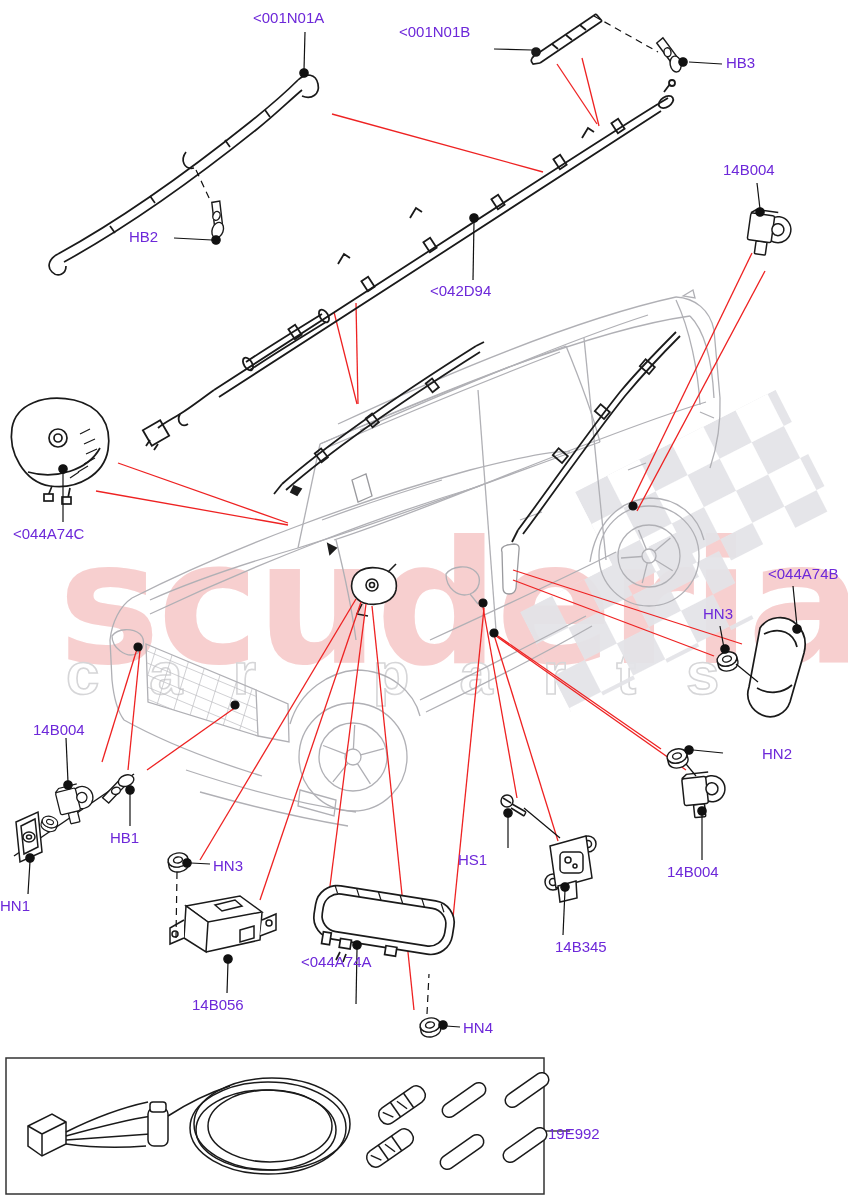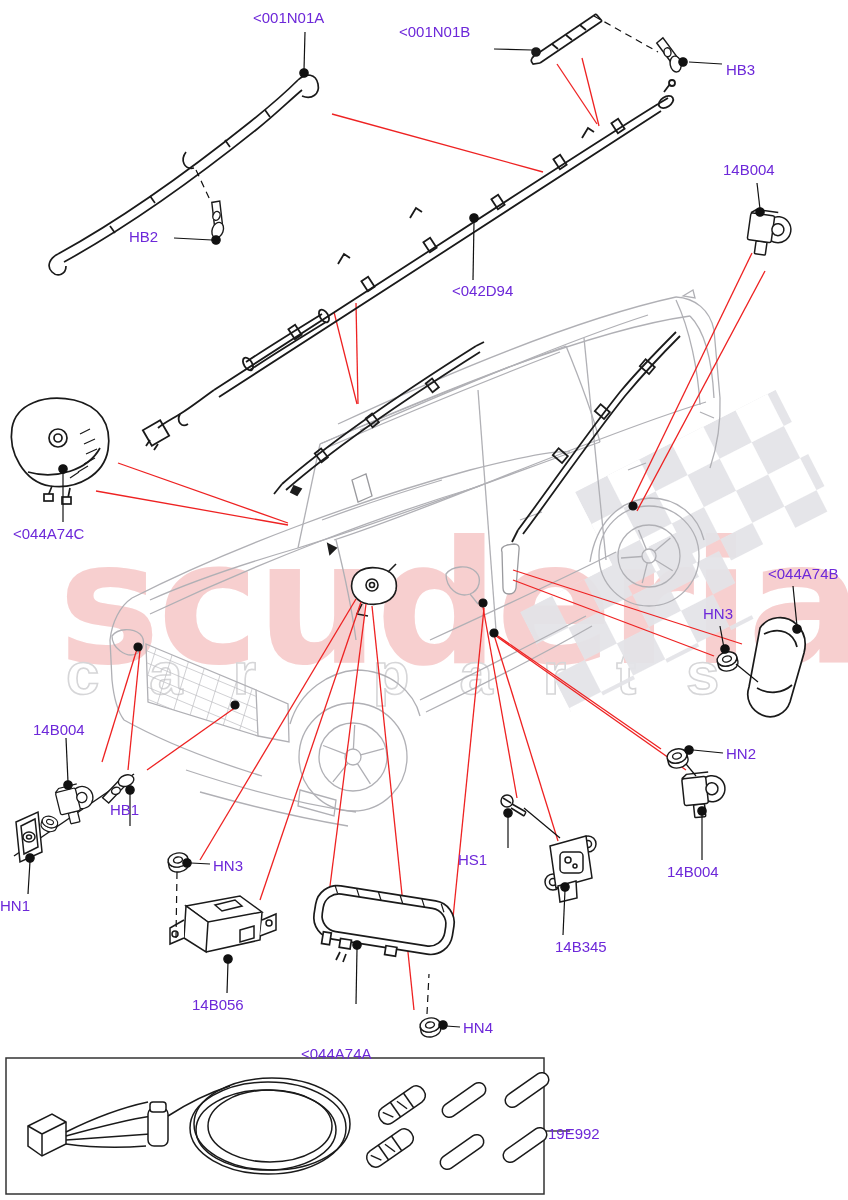--- a/index.html
+++ b/index.html
@@ -395,33 +395,33 @@
       <line x1="594" y1="16" x2="658" y2="52"></line>
       <line x1="196" y1="170" x2="210" y2="200"></line>
       <line x1="177" y1="872" x2="176" y2="938"></line>
       <line x1="427" y1="1014" x2="429" y2="974"></line>
     </g>
   </g>
 </svg>
 
 <div class="plabel" style="left:253px;top:8px">&lt;001N01A</div>
 <div class="plabel" style="left:399px;top:22px">&lt;001N01B</div>
-<div class="plabel" style="left:726px;top:60px">HB3</div>
+<div class="plabel" style="left:726px;top:53px">HB3</div>
 <div class="plabel" style="left:129px;top:227px">HB2</div>
-<div class="plabel" style="left:452px;top:281px">&lt;042D94</div>
+<div class="plabel" style="left:430px;top:281px">&lt;042D94</div>
 <div class="plabel" style="left:723px;top:160px">14B004</div>
 <div class="plabel" style="left:13px;top:524px">&lt;044A74C</div>
 <div class="plabel" style="left:768px;top:564px">&lt;044A74B</div>
 <div class="plabel" style="left:703px;top:604px">HN3</div>
-<div class="plabel" style="left:726px;top:744px">HN2</div>
+<div class="plabel" style="left:762px;top:744px">HN2</div>
 <div class="plabel" style="left:667px;top:862px">14B004</div>
 <div class="plabel" style="left:33px;top:720px">14B004</div>
-<div class="plabel" style="left:110px;top:800px">HB1</div>
+<div class="plabel" style="left:110px;top:828px">HB1</div>
 <div class="plabel" style="left:0;top:896px">HN1</div>
 <div class="plabel" style="left:213px;top:856px">HN3</div>
 <div class="plabel" style="left:192px;top:995px">14B056</div>
-<div class="plabel" style="left:301px;top:1044px">&lt;044A74A</div>
+<div class="plabel" style="left:301px;top:952px">&lt;044A74A</div>
 <div class="plabel" style="left:463px;top:1018px">HN4</div>
 <div class="plabel" style="left:458px;top:850px">HS1</div>
 <div class="plabel" style="left:555px;top:937px">14B345</div>
 <div class="plabel" style="left:548px;top:1124px">19E992</div>
 
 </div>
 
 </body></html>

